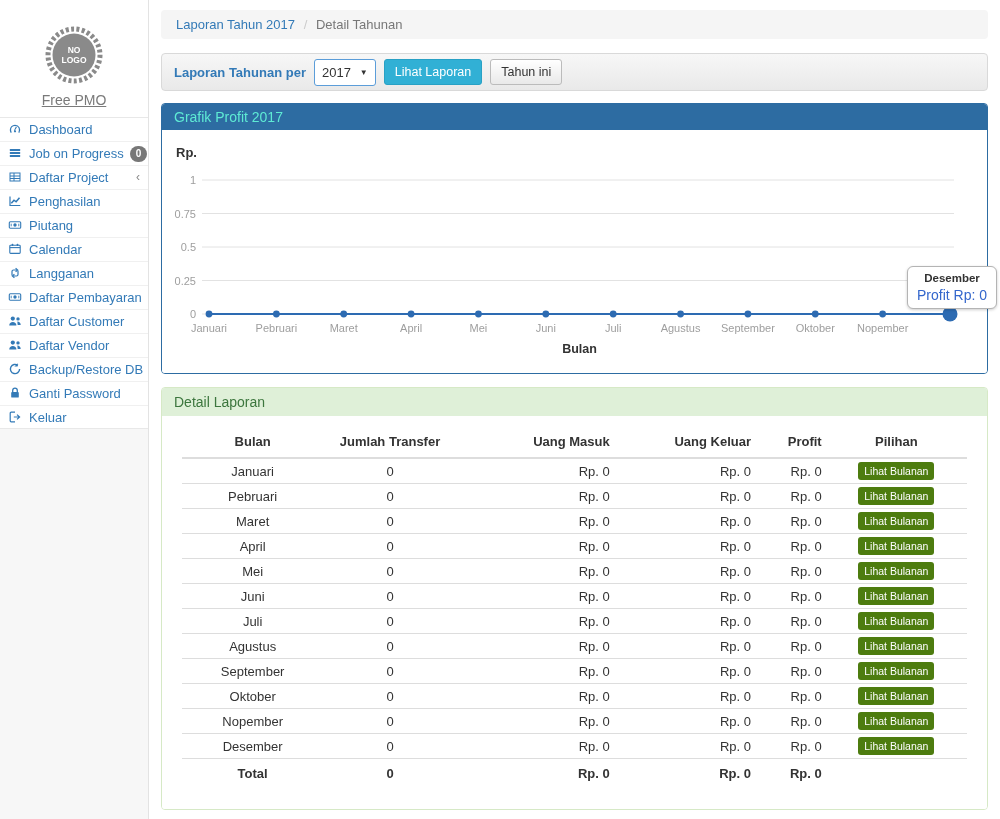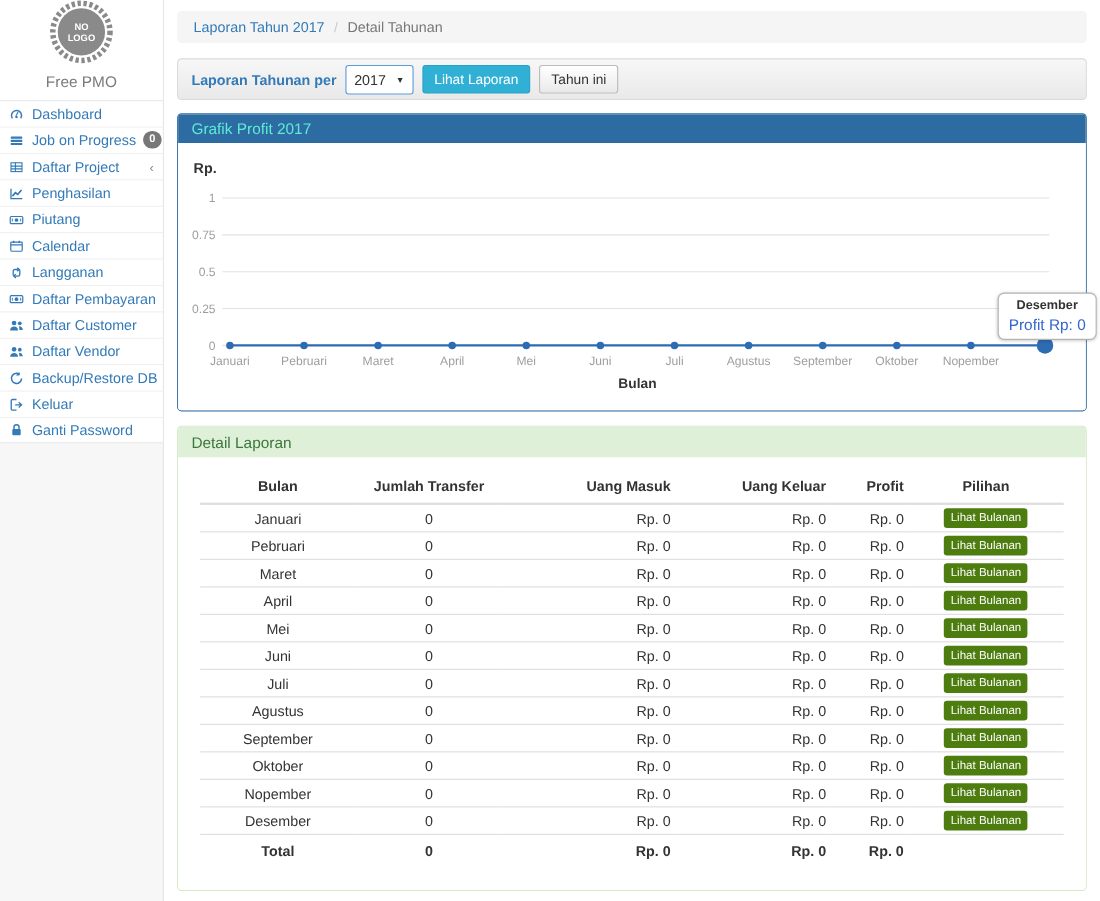--- a/index.html
+++ b/index.html
@@ -7,24 +7,24 @@
     width:1000px;height:819px;
     font-family:"Liberation Sans", sans-serif;
     background:#f4f4f4;color:#333;font-size:13px;
     overflow:hidden;
   }
   a{text-decoration:none;cursor:pointer;}
   .page{display:flex;align-items:stretch;min-height:781px;}
   
   .sidebar-col{flex:0 0 148px;width:148px;background:#f7f7f7;border-right:1px solid #e3e3e3;}
   .sidebar-card{background:#fff;}
-  .logo-block{text-align:center;padding:0 0 9px;}
-  .brand{color:#7a7a7a;font-size:14px;margin-top:5px;}
+  .logo-block{text-align:center;padding:26px 0 9px;}
+  .brand{color:#7a7a7a;font-size:14px;margin-top:5px;text-decoration:underline;}
   .menu a{
-    display:flex;align-items:flex-end;gap:6px;height:24px;box-sizing:border-box;
+    display:flex;align-items:flex-start;gap:6px;height:24px;box-sizing:border-box;
     padding:4px 8px;color:#337ab7;font-size:13px;border-top:1px solid #f0f0f0;
     white-space:nowrap;
   }
   .menu a:first-child{border-top:1px solid #e8e8e8;}
   .menu a:last-child{border-bottom:1px solid #e8e8e8;}
   .s-icon{width:15px;height:14px;display:inline-flex;flex:0 0 15px;color:#337ab7;}
   .s-icon svg{width:14px;height:14px;fill:currentColor;}
   .badge{margin-left:auto;background:#777;color:#fff;font-size:10px;line-height:10px;
     padding:3px 6px;border-radius:9px;font-weight:bold;}
   .chevron{margin-left:auto;color:#888;font-size:12px;}
@@ -209,34 +209,34 @@
               <svg viewBox="0 0 14 14">
                 <path d="M11.6 7A4.6 4.6 0 1 1 9.9 3.4" fill="none" stroke="currentColor" stroke-width="1.4"></path>
                 <path d="M9.6 1.2v3.2H6.4z"></path>
               </svg>
             </span>
             <span>Backup/Restore DB</span>
           </a>
           <a>
             <span class="s-icon">
               <svg viewBox="0 0 14 14">
+                <rect x="3.2" y="6" width="7.6" height="5.6" rx=".9"></rect>
+                <path d="M4.7 6V4.4a2.3 2.3 0 0 1 4.6 0V6" fill="none" stroke="currentColor" stroke-width="1.3"></path>
+              </svg>
+            </span>
+            <span>Ganti Password</span>
+          </a>
+          <a>
+            <span class="s-icon">
+              <svg viewBox="0 0 14 14">
                 <path d="M7 2.2H3.2a1 1 0 0 0-1 1v7.6a1 1 0 0 0 1 1H7" fill="none" stroke="currentColor" stroke-width="1.2"></path>
                 <path d="M5.8 7h5.4M9 4.6 11.6 7 9 9.4" fill="none" stroke="currentColor" stroke-width="1.2"></path>
               </svg>
             </span>
             <span>Keluar</span>
-          </a>
-          <a>
-            <span class="s-icon">
-              <svg viewBox="0 0 14 14">
-                <rect x="3.2" y="6" width="7.6" height="5.6" rx=".9"></rect>
-                <path d="M4.7 6V4.4a2.3 2.3 0 0 1 4.6 0V6" fill="none" stroke="currentColor" stroke-width="1.3"></path>
-              </svg>
-            </span>
-            <span>Ganti Password</span>
           </a>
         </nav>
     </div>
   </aside>
 
   <main class="main">
     <div class="breadcrumb">
       <a>Laporan Tahun 2017</a>
       <span class="sep">/</span>
       <span class="current">Detail Tahunan</span>

